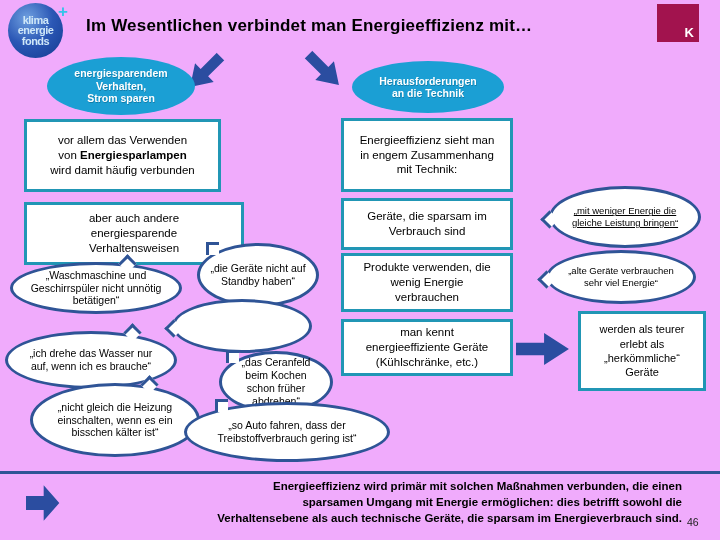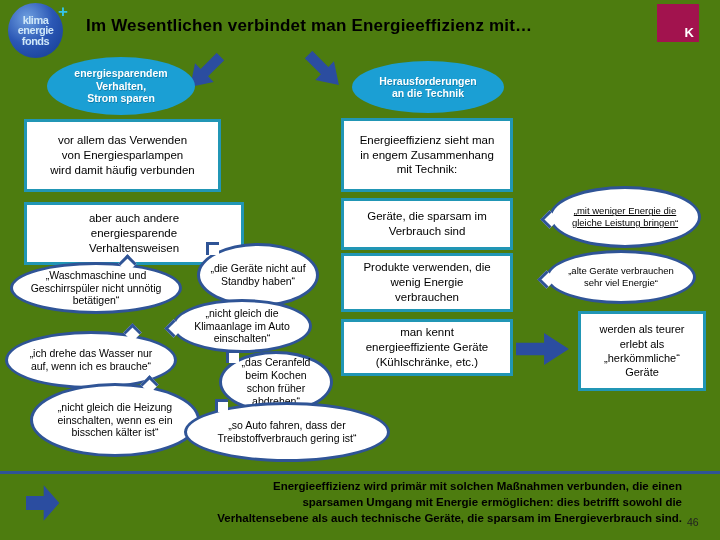--- a/index.html
+++ b/index.html
@@ -5,21 +5,21 @@
   :root{
     --cyan:#1b9fd4;
     --teal:#2196b5;
     --navy:#2f5496;
     --arrow:#2b4da0;
     --maroon:#a2134e;
   }
   *{margin:0;padding:0;box-sizing:border-box;}
   html,body{background:#fff;}
   body{font-family:"Liberation Sans", sans-serif;}
-  #slide{position:relative;width:720px;height:540px;background:#4d7c0f;overflow:hidden;}
+  #slide{position:relative;width:720px;height:540px;background:#f0abfc;overflow:hidden;}
 
   
   .logo{position:absolute;left:8px;top:3px;width:55px;height:55px;border-radius:50%;
     background:radial-gradient(circle at 35% 28%, #6fa0e0 0%, #2b57b5 48%, #123a8f 100%);
     display:flex;flex-direction:column;align-items:center;justify-content:center;}
   .logo .l{color:#cfe7f8;font-weight:bold;font-size:11px;line-height:0.95;letter-spacing:-0.5px;}
   .logo .plus{position:absolute;top:-1px;right:-5px;color:#35c4e8;font-size:17px;font-weight:bold;}
   .slide-title{position:absolute;left:86px;top:16px;font-size:17px;font-weight:bold;color:#000;
     letter-spacing:0.2px;white-space:nowrap;}
   .kmark{position:absolute;left:657px;top:4px;width:42px;height:38px;background:var(--maroon);}
@@ -28,21 +28,21 @@
   
   .cyan-ellipse{position:absolute;background:var(--cyan);border-radius:50%;
     display:flex;flex-direction:column;align-items:center;justify-content:center;
     color:#fff;font-weight:bold;font-size:10.5px;line-height:1.18;text-align:center;
     text-shadow:0.5px 0.5px 0 rgba(0,60,90,.35);}
 
   
   .ebox{position:absolute;background:#fff;border:3px solid var(--teal);
     display:flex;flex-direction:column;align-items:center;justify-content:center;
     text-align:right;font-size:11.5px;color:#000;line-height:1.3;padding:4px 6px;}
-  .ebox b{font-weight:normal;}
+  .ebox b{font-weight:bold;}
 
   
   .bubble{position:absolute;background:#fff;border:3px solid var(--navy);border-radius:50%;
     display:flex;align-items:center;justify-content:center;text-align:center;
     font-size:10.5px;color:#000;line-height:1.22;}
   .bubble.small{font-size:9.5px;}
   .tail{position:absolute;width:13px;height:13px;background:#fff;
     border-left:3px solid var(--navy);border-bottom:3px solid var(--navy);}
   .tail-up{transform:rotate(135deg);}
   .tail-upleft{transform:rotate(90deg);}
@@ -149,21 +149,20 @@
   </div>
   <div class="bubble" style="left:197px;top:243px;width:122px;height:64px;padding:5px 10px;">
     <span>„die Geräte nicht auf Standby haben“</span>
     <span class="tail tail-upleft" style="left:6px;top:-4px;"></span>
   </div>
   <div class="bubble" style="left:5px;top:331px;width:172px;height:58px;padding:5px 14px;">
     <span>„ich drehe das Wasser nur auf, wenn ich es brauche“</span>
     <span class="tail tail-up" style="left:118px;top:-8px;"></span>
   </div>
   <div class="bubble" style="left:172px;top:299px;width:140px;height:54px;padding:4px 8px;">
-    <span>„nicht gleich die Klimaanlage im Auto einschalten“</span>
     <span class="tail tail-left" style="left:-8px;top:20px;"></span>
   </div>
   <div class="bubble" style="left:30px;top:383px;width:170px;height:74px;padding:6px 12px;">
     <span>„nicht gleich die Heizung einschalten, wenn es ein bisschen kälter ist“</span>
     <span class="tail tail-up" style="left:110px;top:-8px;"></span>
   </div>
   <div class="bubble" style="left:219px;top:351px;width:114px;height:62px;padding:4px 8px;">
     <span>„das Ceranfeld beim Kochen schon früher abdrehen“</span>
     <span class="tail tail-upleft" style="left:4px;top:-4px;"></span>
   </div>

